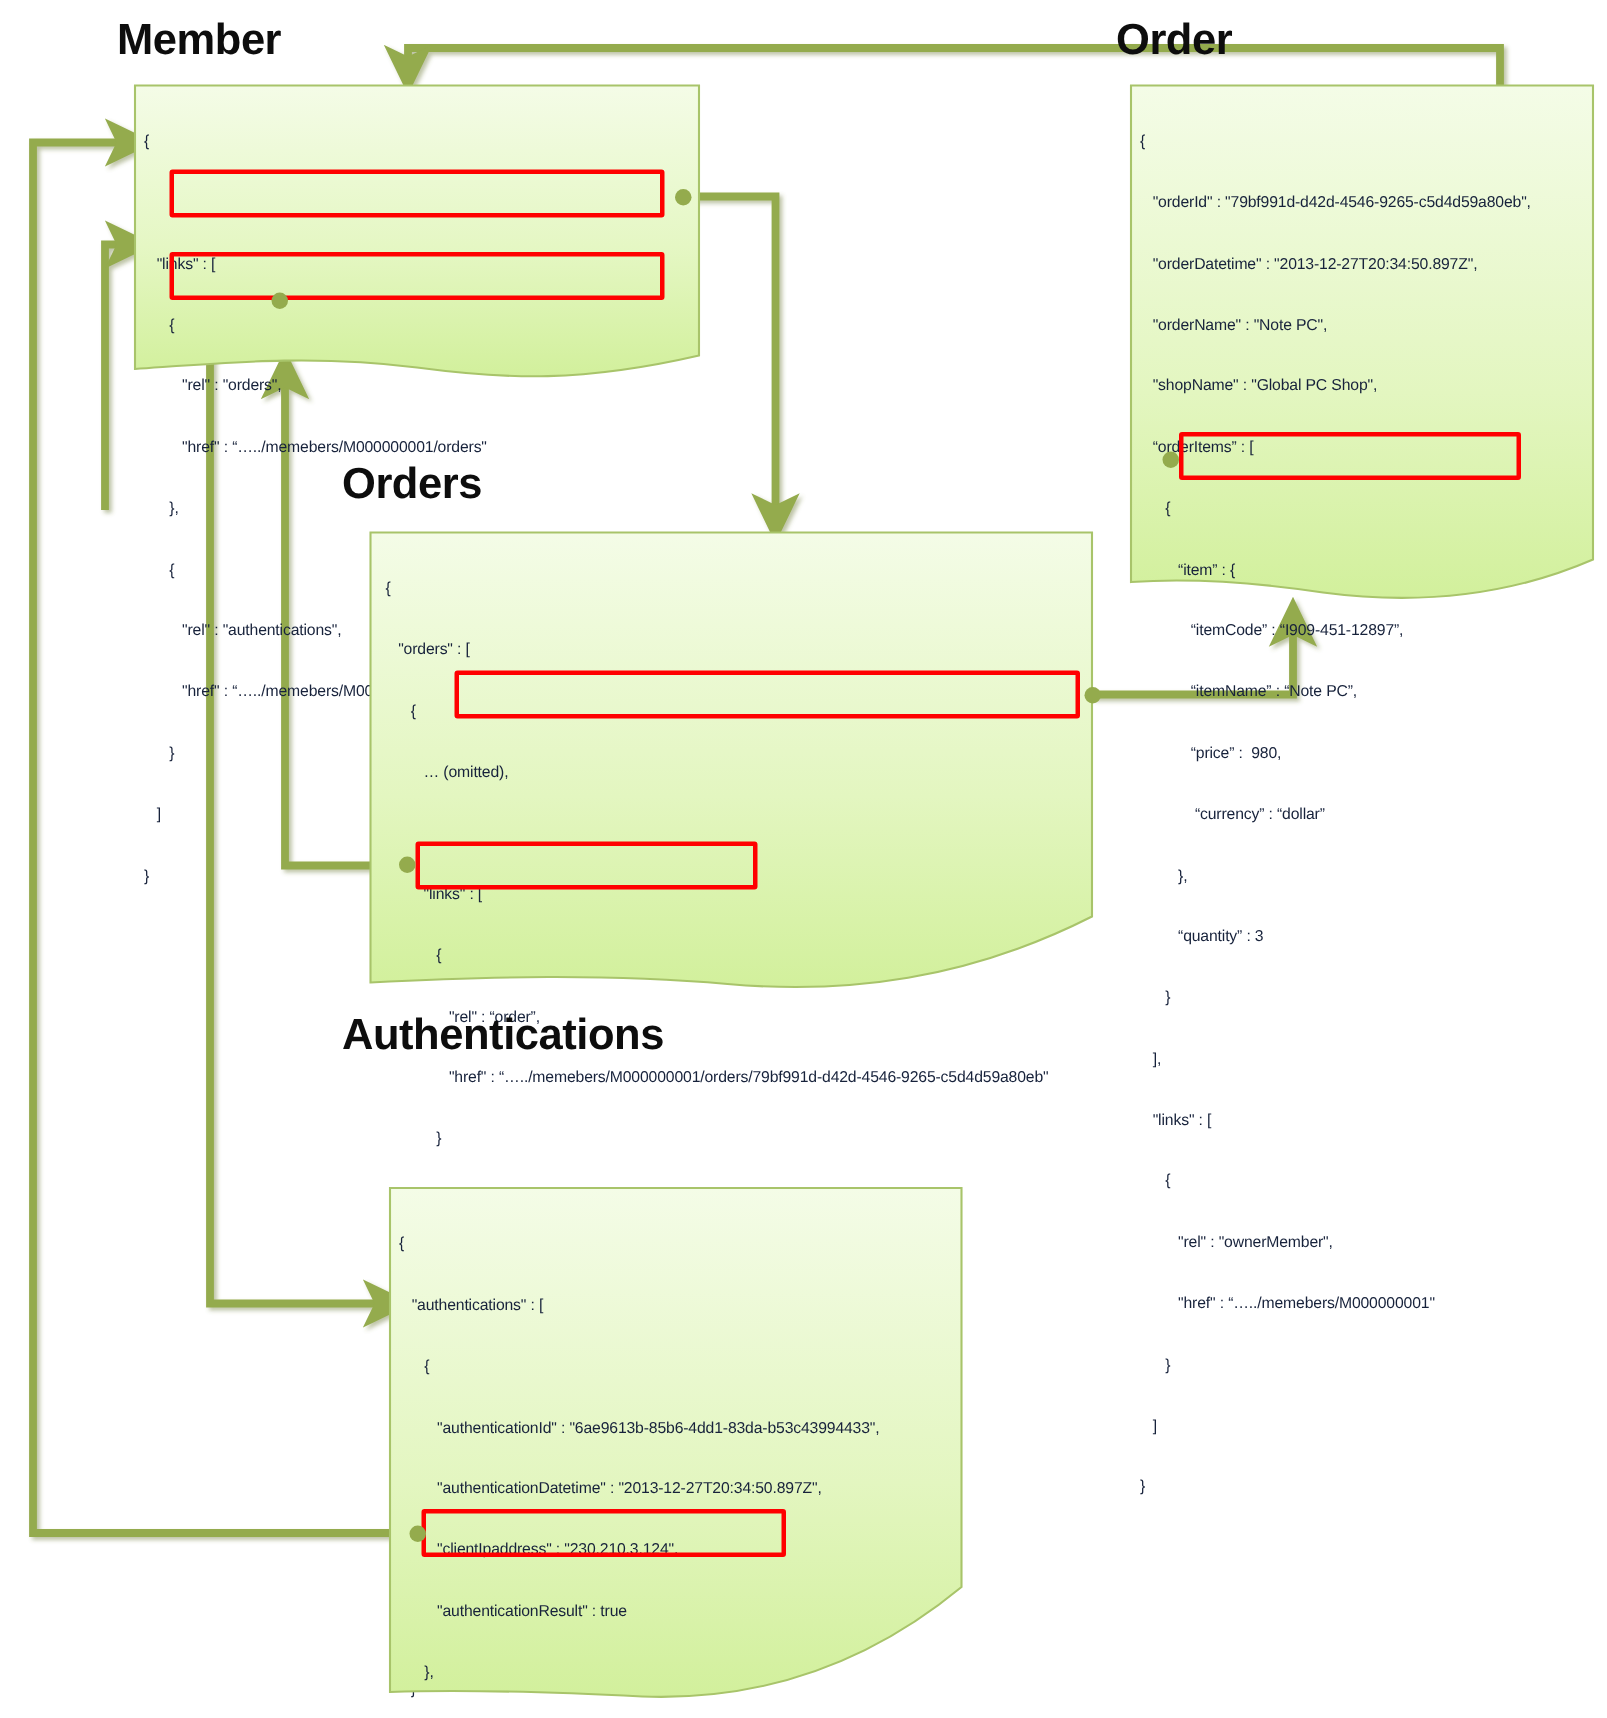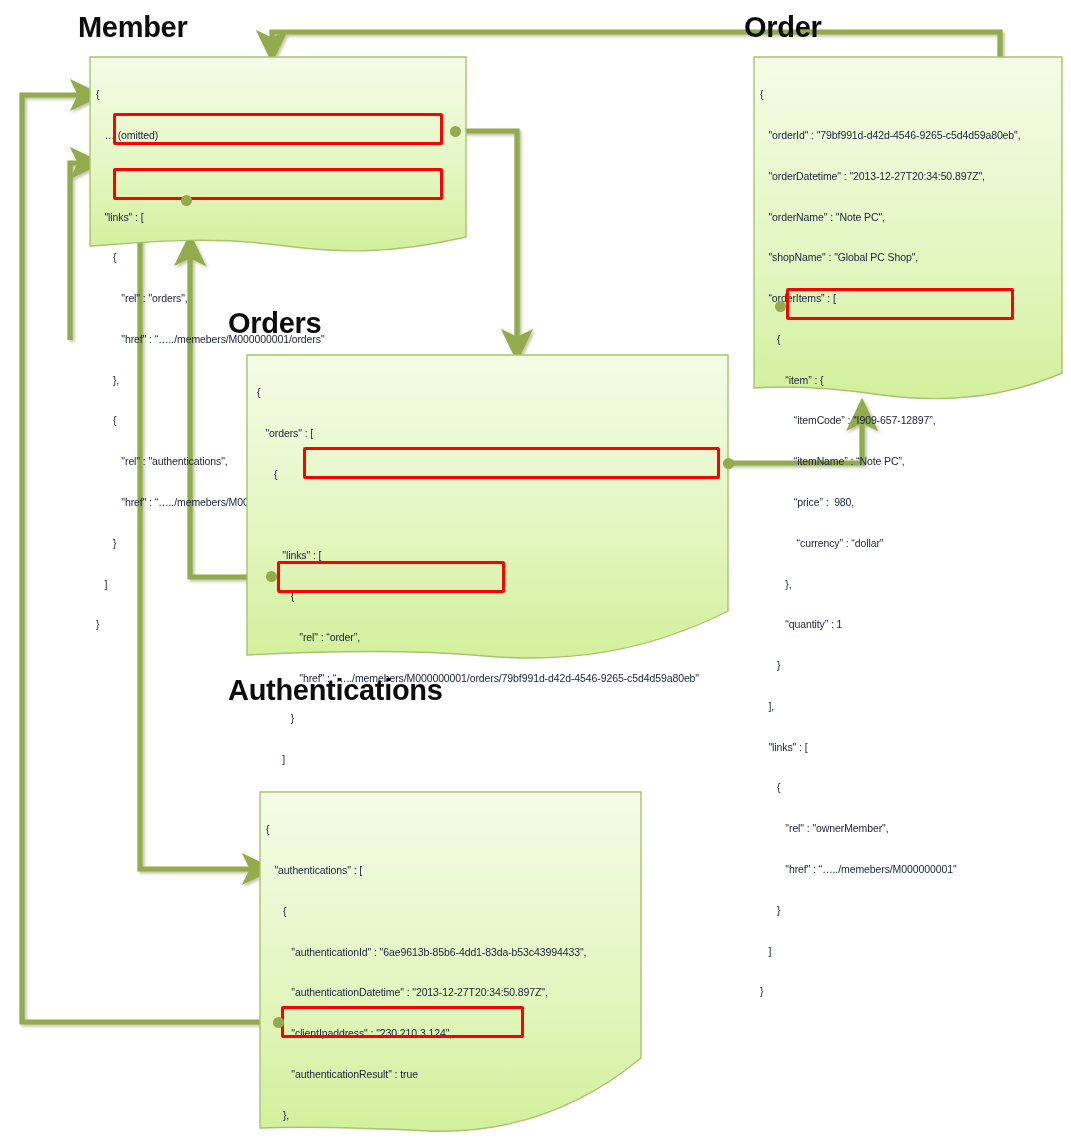--- a/index.html
+++ b/index.html
@@ -140,21 +140,20 @@
         <linearGradient id="gM" x1="0" y1="0" x2="0" y2="1">
           <stop offset="0%" stop-color="#f4fce7"></stop>
           <stop offset="55%" stop-color="#e5f7c4"></stop>
           <stop offset="100%" stop-color="#d2f09c"></stop>
         </linearGradient>
       </defs>
       <path d="M2,2 L378,2 L378,182 C300,200 250,198 190,190 C120,181 60,187 2,191 Z" fill="url(#gM)" stroke="#a8c46a" stroke-width="1.4"></path>
     </svg>
     <div class="card-body json" style="padding:6px 0 0 8px;">
       <div>{</div>
-      <div>   … (omitted)</div>
       <div>&nbsp;</div>
       <div>   "links" : [</div>
       <div>      {</div>
       <div>         "rel" : "orders",</div>
       <div>         "href" : “…../memebers/M000000001/orders"</div>
       <div>      },</div>
       <div>      {</div>
       <div>         "rel" : "authentications",</div>
       <div>         "href" : “…../memebers/M000000001/authentications"</div>
       <div>      }</div>
@@ -182,26 +181,26 @@
     </svg>
     <div class="card-body json" style="padding:6px 0 0 8px;">
       <div>{</div>
       <div>   "orderId" : "79bf991d-d42d-4546-9265-c5d4d59a80eb",</div>
       <div>   "orderDatetime" : "2013-12-27T20:34:50.897Z",</div>
       <div>   "orderName" : "Note PC",</div>
       <div>   "shopName" : "Global PC Shop",</div>
       <div>   “orderItems” : [</div>
       <div>      {</div>
       <div>         “item” : {</div>
-      <div>            “itemCode” : “I909-657-12897”,</div>
+      <div>            “itemCode” : “I909-451-12897”,</div>
       <div>            “itemName” : “Note PC”,</div>
       <div>            “price” :  980,</div>
       <div>             “currency” : “dollar”</div>
       <div>         },</div>
-      <div>         “quantity” : 1</div>
+      <div>         “quantity” : 3</div>
       <div>      }</div>
       <div>   ],</div>
       <div>   "links" : [</div>
       <div>      {</div>
       <div>         "rel" : "ownerMember",</div>
       <div>         "href" : “…../memebers/M000000001"</div>
       <div>      }</div>
       <div>   ]</div>
       <div>}</div>
     </div>
@@ -218,20 +217,21 @@
           <stop offset="58%" stop-color="#e3f6c0"></stop>
           <stop offset="100%" stop-color="#d2f09c"></stop>
         </linearGradient>
       </defs>
       <path d="M2,2 L483,2 L483,258 C400,300 320,310 240,303 C160,296 80,298 2,302 Z" fill="url(#gS)" stroke="#a8c46a" stroke-width="1.4"></path>
     </svg>
     <div class="card-body json" style="padding:6px 0 0 12px;">
       <div>{</div>
       <div>   "orders" : [</div>
       <div>      {</div>
+      <div>         … (omitted),</div>
       <div>&nbsp;</div>
       <div>         "links" : [</div>
       <div>            {</div>
       <div>               "rel" : “order”,</div>
       <div>               "href" : “…../memebers/M000000001/orders/79bf991d-d42d-4546-9265-c5d4d59a80eb"</div>
       <div>            }</div>
       <div>         ]</div>
       <div>&nbsp;</div>
       <div>      },</div>
       <div>   ],</div>

